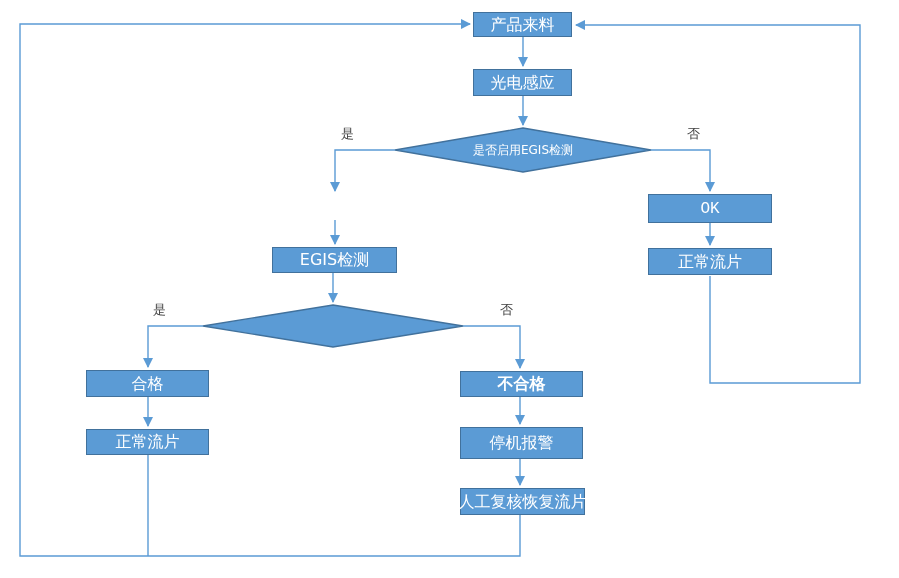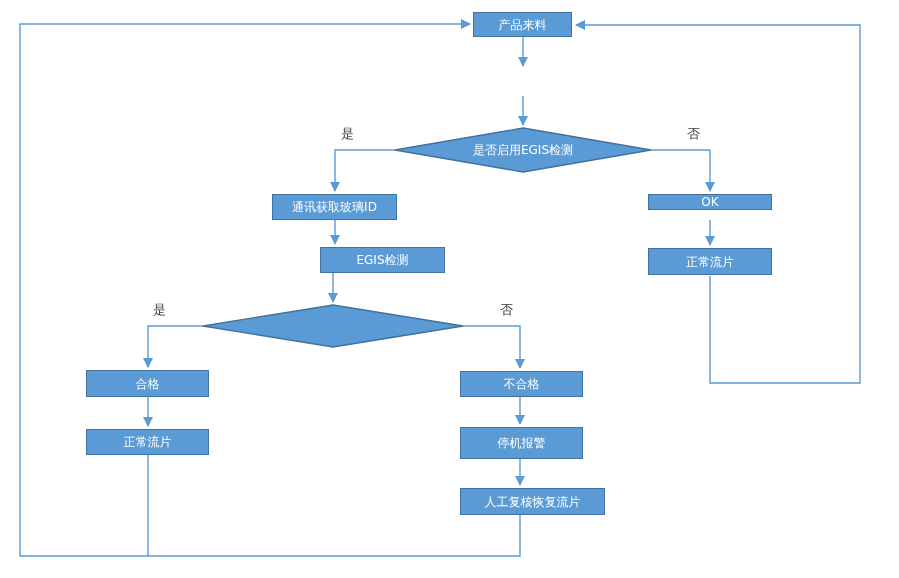--- a/index.html
+++ b/index.html
@@ -21,21 +21,21 @@
   }
   .wires{position:absolute;left:0;top:0;width:899px;height:578px;}
   .edge{fill:none;stroke:var(--connector);stroke-width:1.4;}
   .arrowhead{fill:var(--connector);}
   .diamond{fill:var(--node-fill);stroke:var(--node-border);stroke-width:1.3;}
   .node{
     position:absolute;
     background:var(--node-fill);
     border:1.3px solid var(--node-border);
     color:var(--node-text);
-    font-size:12px;
+    font-size:16px;
     display:flex;align-items:center;justify-content:center;
     text-align:center;
     line-height:1;
     white-space:nowrap;
   }
   .diamond-label{
     position:absolute;
     width:220px;
     color:var(--node-text);
     font-size:12px;
@@ -76,38 +76,38 @@
     <polyline class="edge" points="148,455 148,556"></polyline>
     <polyline class="edge" points="520,515 520,556 20,556 20,24 470,24" marker-end="url(#arr)"></polyline>
     <polyline class="edge" points="710,276 710,383 860,383 860,25 576,25" marker-end="url(#arr)"></polyline>
 
     <polygon class="diamond" points="523,128 651,150 523,172 395,150"></polygon>
     <polygon class="diamond" points="333,305 463,326 333,347 203,326"></polygon>
   </svg>
 
   <div class="node" style="left:473px;top:12px;width:99px;height:25px;">产品来料</div>
 
+  <div class="node" style="left:473px;top:69px;width:99px;height:27px;">光电感应</div>
 
-  <div class="node" style="left:272px;top:194px;width:125px;height:26px;">通讯获取玻璃ID</div>
 
-  <div class="node" style="left:272px;top:247px;width:125px;height:26px;margin-left:48px;">EGIS检测</div>
+  <div class="node" style="left:272px;top:247px;width:125px;height:26px;">EGIS检测</div>
 
-  <div class="node" style="left:648px;top:194px;width:124px;height:16px;">OK</div>
+  <div class="node" style="left:648px;top:194px;width:124px;height:29px;font-family:Liberation Mono, monospace;">OK</div>
 
   <div class="node" style="left:648px;top:248px;width:124px;height:27px;">正常流片</div>
 
   <div class="node" style="left:86px;top:370px;width:123px;height:27px;">合格</div>
 
   <div class="node" style="left:86px;top:429px;width:123px;height:26px;">正常流片</div>
 
-  <div class="node" style="left:460px;top:371px;width:123px;height:26px;">不合格</div>
+  <div class="node" style="left:460px;top:371px;width:123px;height:26px;font-weight:bold;">不合格</div>
 
   <div class="node" style="left:460px;top:427px;width:123px;height:32px;">停机报警</div>
 
-  <div class="node" style="left:460px;top:488px;width:145px;height:27px;">人工复核恢复流片</div>
+  <div class="node" style="left:460px;top:488px;width:125px;height:27px;">人工复核恢复流片</div>
 
   <div class="diamond-label" style="left:413px;top:144px;text-align:center;">是否启用EGIS检测</div>
 
 
   <div class="edge-label" style="left:341px;top:127px;">是</div>
 
   <div class="edge-label" style="left:687px;top:127px;">否</div>
 
   <div class="edge-label" style="left:153px;top:303px;">是</div>
 

